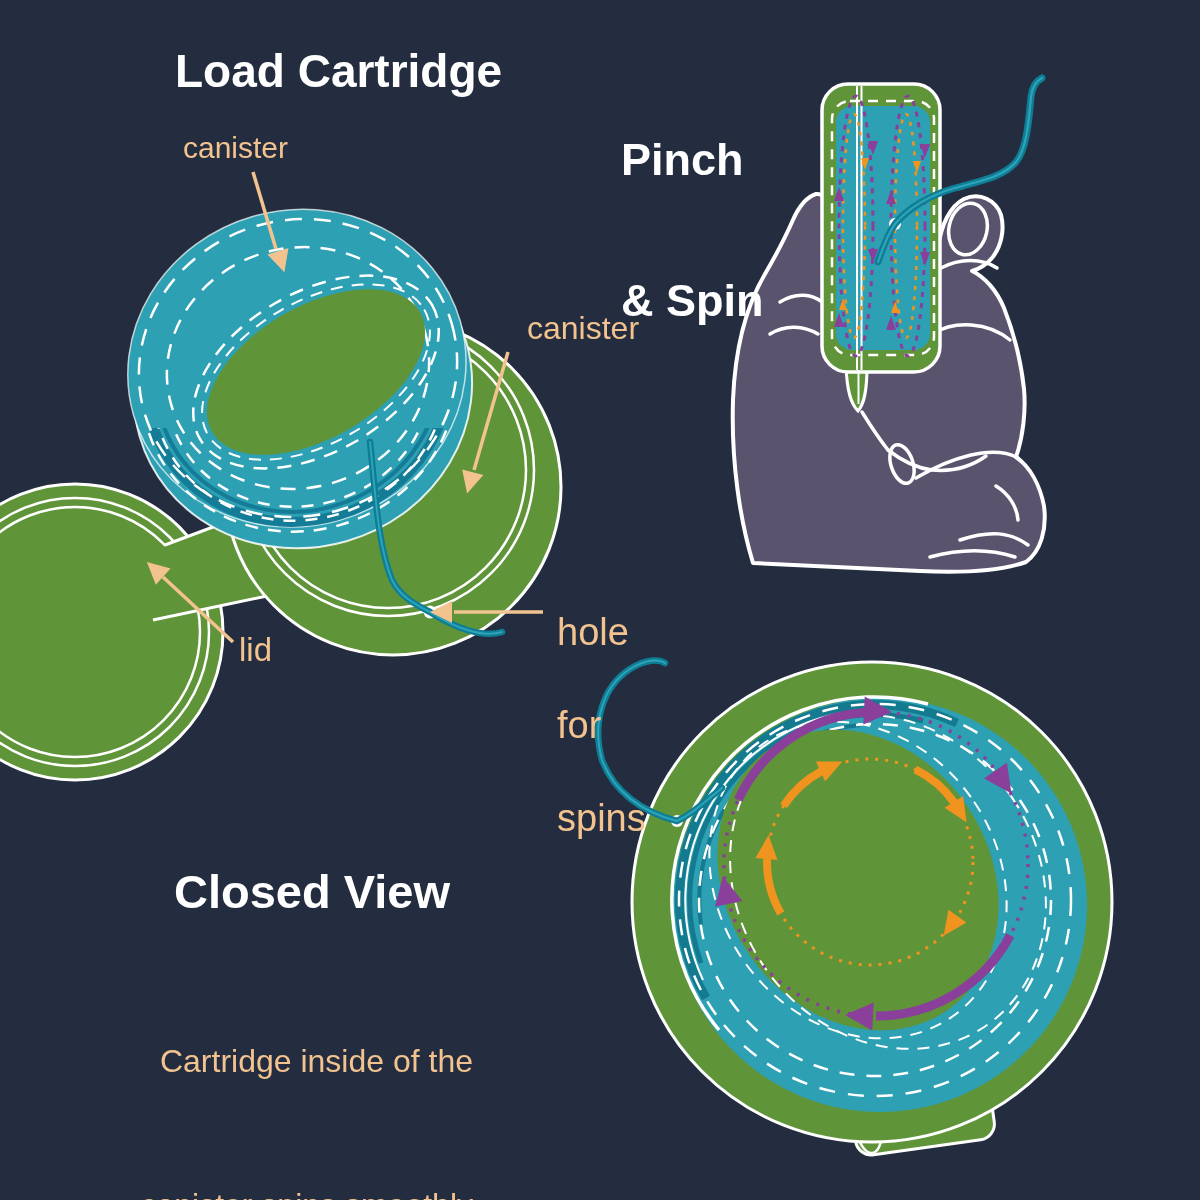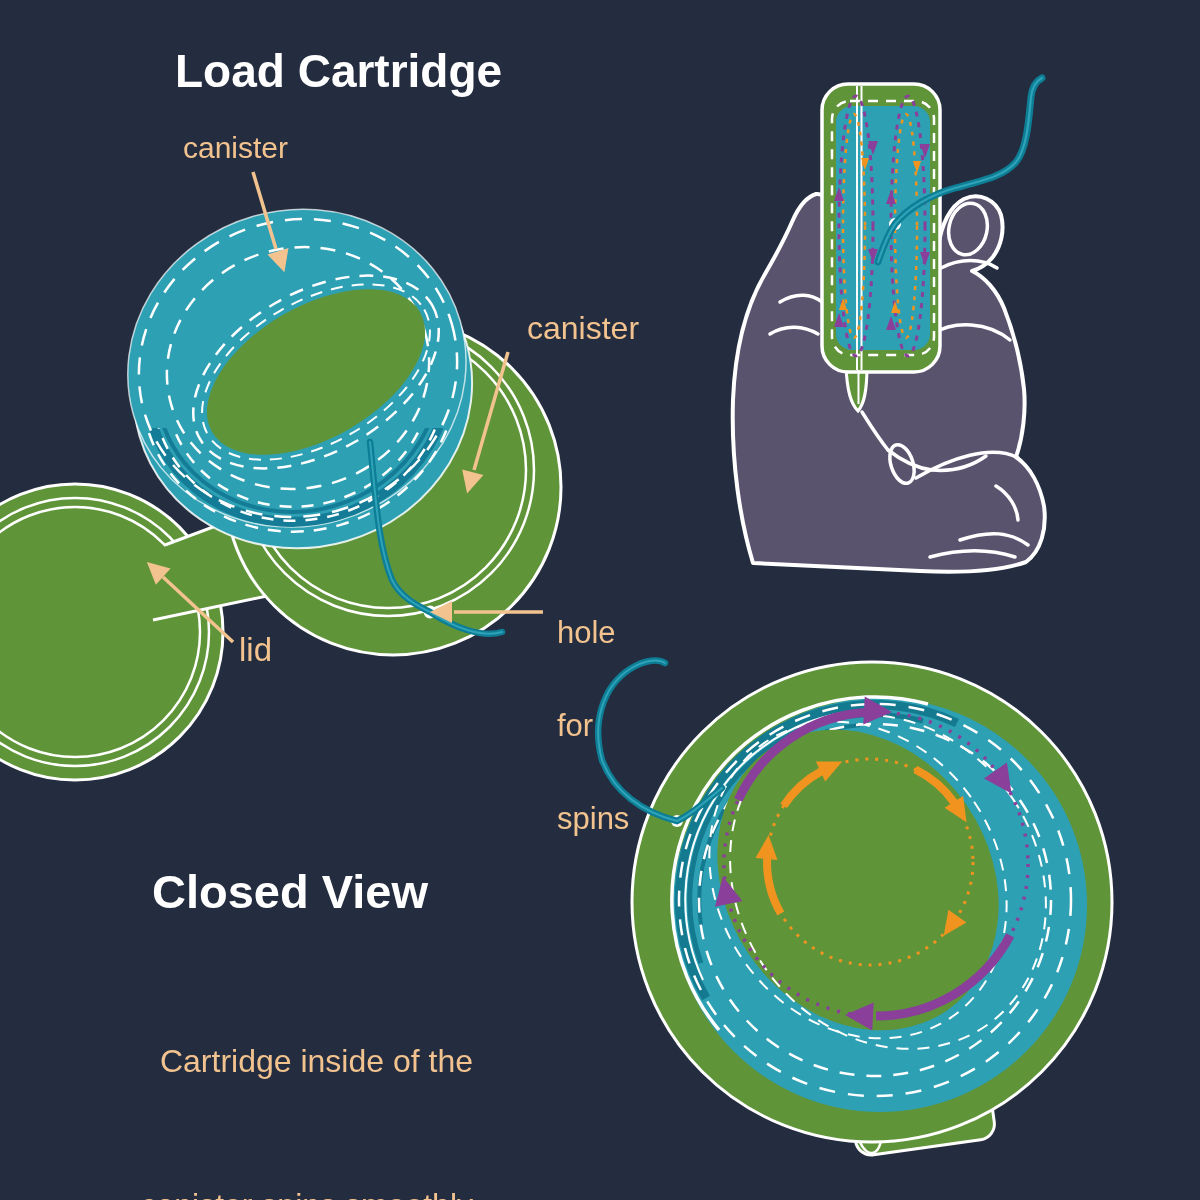--- a/index.html
+++ b/index.html
@@ -14,23 +14,23 @@
   }
   .stage svg{position:absolute;left:0;top:0;}
   .txt{position:absolute;white-space:pre;}
   .title{color:var(--white);font-weight:700;}
   .label{color:var(--tan);font-weight:300;}
   .t-load{left:175px;top:44px;font-size:46px;letter-spacing:0px;}
   .t-pinch{left:621px;top:42px;font-size:45px;line-height:47px;}
   .l-cartridge{left:183px;top:131px;font-size:30px;}
   .l-hold{left:453px;top:188px;width:240px;text-align:right;font-size:30px;line-height:35px;}
   .l-canister{left:527px;top:310px;font-size:32px;}
-  .l-hole{left:557px;top:555px;font-size:31px;line-height:31px;}
+  .l-hole{left:557px;top:555px;font-size:38px;line-height:31px;}
   .l-lid{left:239px;top:631px;font-size:33px;}
-  .t-closed{left:152px;top:864px;width:320px;text-align:left;font-size:47px;}
+  .t-closed{left:152px;top:864px;width:320px;text-align:center;font-size:47px;}
   .l-desc{left:66px;top:941px;width:407px;text-align:right;font-size:32px;line-height:48px;}
 </style>
 </head>
 <body>
 
 <div class="stage">
 
 <svg width="1200" height="1200" viewBox="0 0 1200 1200">
   <defs>
     <clipPath id="clip-spool-bottom">
@@ -206,20 +206,24 @@
     <circle cx="895" cy="224" r="6" fill="#ffffff"></circle>
     <path d="M 878,262 C 883,247 888,234 895,224 C 908,208 930,195 955,188 C 985,180 1004,176 1016,162 C 1027,149 1029,118 1031,97 C 1032,88 1036,81 1042,78" fill="none" stroke="#0d7e95" stroke-width="7" stroke-linecap="round"></path>
     <path d="M 878,262 C 883,247 888,234 895,224 C 908,208 930,195 955,188 C 985,180 1004,176 1016,162 C 1027,149 1029,118 1031,97 C 1032,88 1036,81 1042,78" fill="none" stroke="#2fa3b8" stroke-width="2.2" stroke-linecap="round"></path>
   </g>
 </svg>
 
   <div class="txt title t-load">Load Cartridge</div>
 
   <div class="txt label l-cartridge">canister</div>
 
+  <div class="txt title t-pinch">
+    <div>Pinch</div>
+    <div>&amp; Spin</div>
+  </div>
 
   <div class="txt label l-hold">
   </div>
 
   <div class="txt label l-canister">canister</div>
 
   <div class="txt label l-hole">
     <div>hole</div>
     <div>for</div>
     <div>spins</div>

